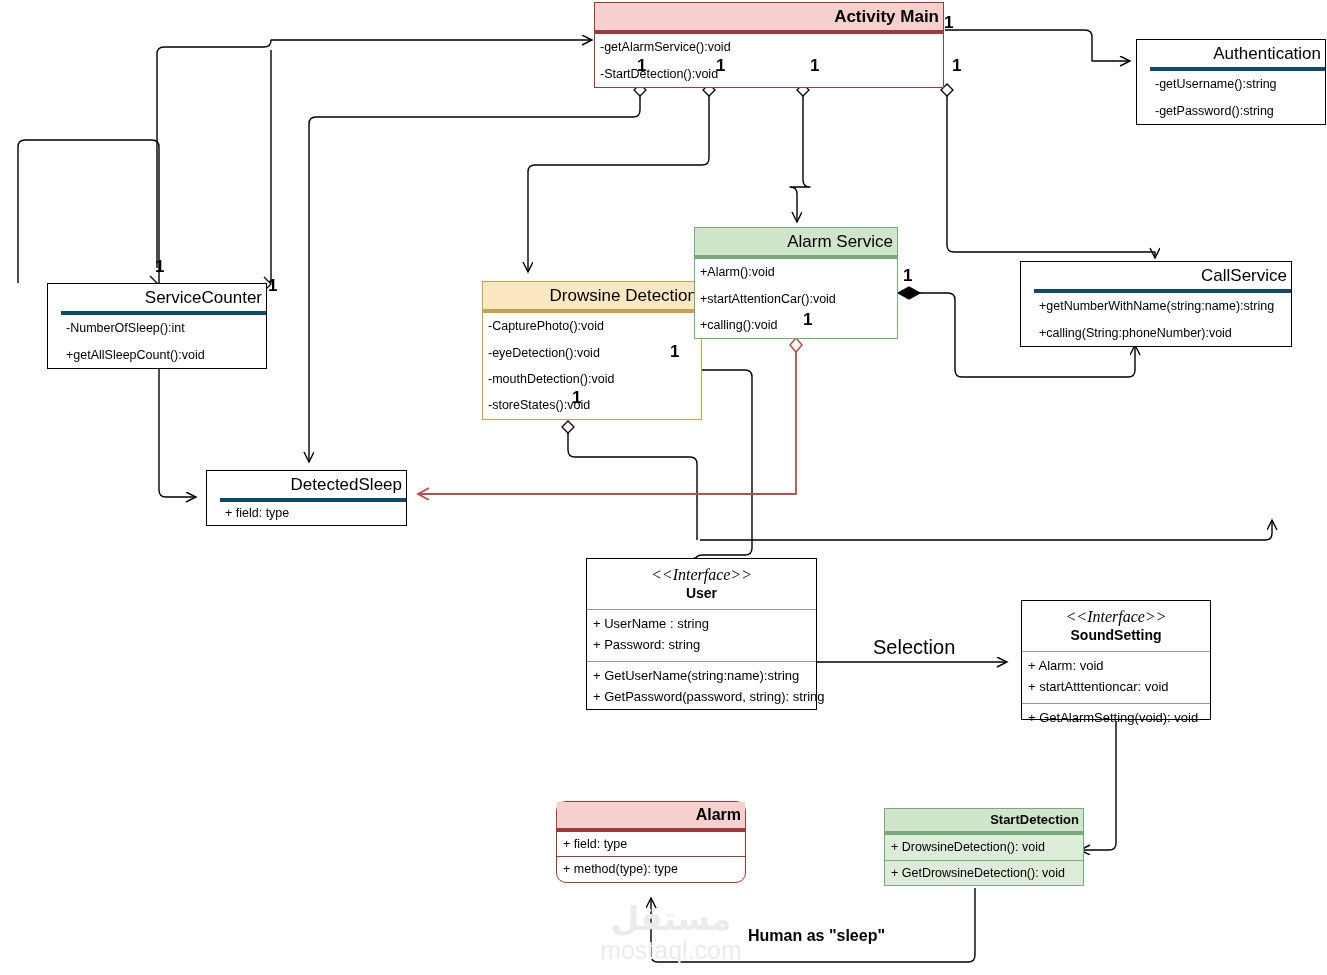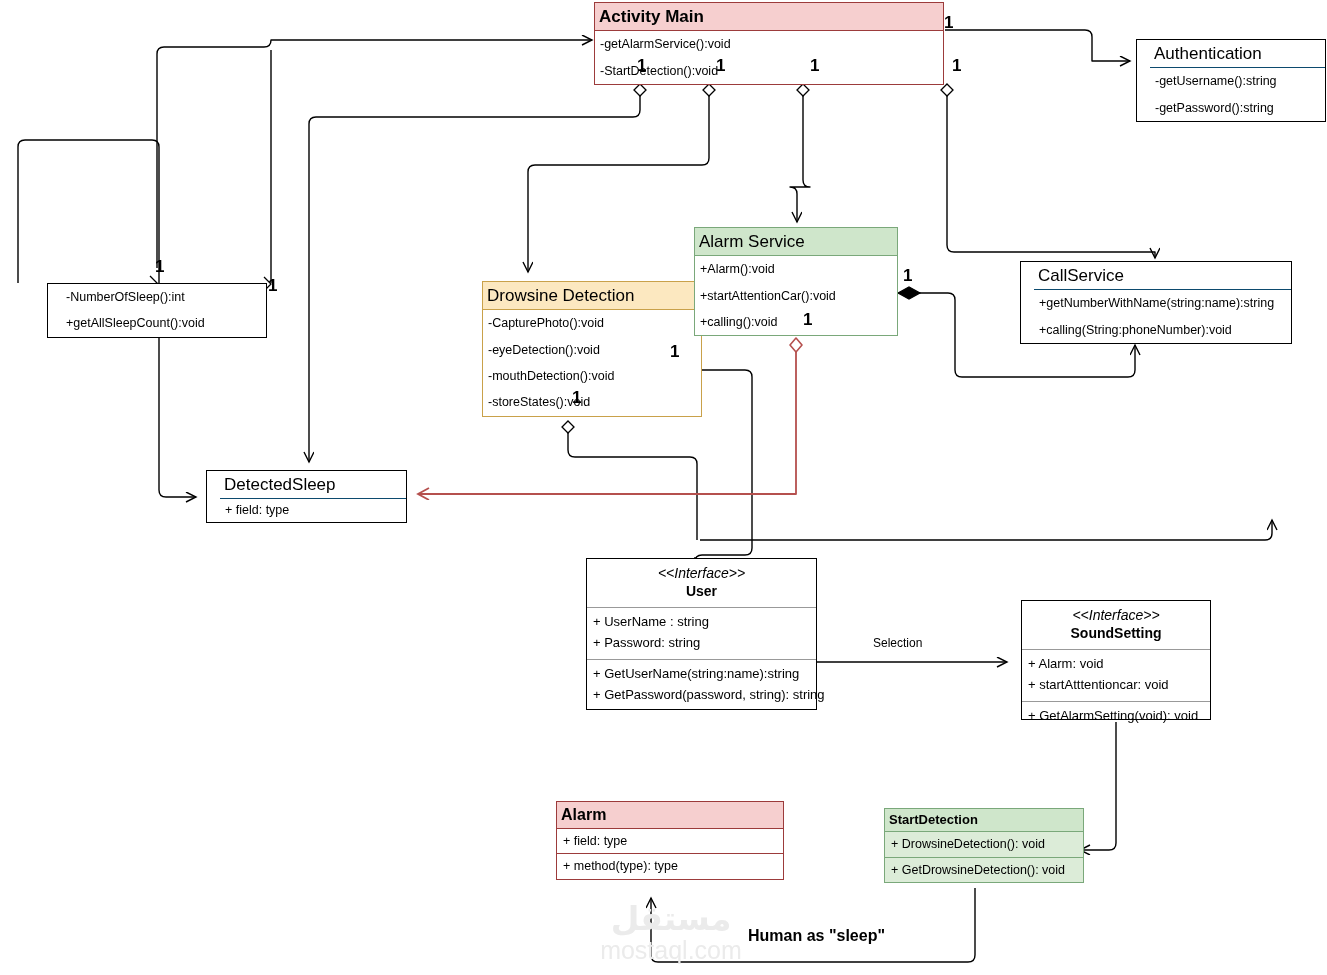--- a/index.html
+++ b/index.html
@@ -6,22 +6,22 @@
   html,body{margin:0;padding:0;background:#ffffff;}
   body{
     font-family:"Liberation Sans","DejaVu Sans",sans-serif;
     width:1327px;height:975px;position:relative;overflow:hidden;
   }
   #canvas{position:absolute;left:0;top:0;width:1327px;height:975px;}
   svg#wires{position:absolute;left:0;top:0;width:1327px;height:975px;pointer-events:none;}
 
   .uml{position:absolute;box-sizing:border-box;border:1px solid #000;background:#fff;}
   .uml .hdr{
-    text-align:left;font-size:17px;line-height:1.25;padding:3px 4px;
-    border-bottom:1px solid #0c4a6e;white-space:nowrap;
+    text-align:right;font-size:17px;line-height:1.25;padding:3px 4px;
+    border-bottom:4px solid #0c4a6e;white-space:nowrap;
   }
   .uml .sec{border-bottom:1px solid #000;}
   .uml .sec:last-child{border-bottom:none;}
   .uml .row{font-size:12.5px;line-height:1.15;padding:6px 5px 6px 5px;white-space:nowrap;}
 
   
   .acc-red{border-color:#9c3b3b;}
   .acc-red > .hdr{background:#f6cfcf;border-bottom-color:#9c3b3b;font-weight:bold;}
   .acc-red .sec{border-bottom-color:#9c3b3b;}
 
@@ -32,21 +32,21 @@
   .acc-orange{border-color:#c9a14a;margin-left:36px;}
   .acc-orange > .hdr{background:#fce8c0;border-bottom-color:#c9a14a;}
   .acc-orange .sec{border-bottom-color:#c9a14a;}
 
   .acc-plain{border-color:#000;padding-left:13px;}
   .acc-plain > .hdr{background:#fff;}
 
   
   .iface{border:1px solid #000;}
   .iface .hdr{border-bottom:1px solid #999;background:#fff;text-align:center;padding:6px 4px 7px;}
-  .iface .hdr .stereo{font-size:14px;font-style:italic;display:block;line-height:1.2;}
+  .iface .hdr .stereo{font-size:16px;font-style:italic;display:block;line-height:1.2;font-family:Liberation Serif, serif;}
   .iface .hdr .nm{font-size:14px;font-weight:bold;display:block;line-height:1.3;}
   .iface .sec{border-bottom:1px solid #999;}
   .iface .sec:last-child{border-bottom:none;}
   .iface .row{font-size:13px;line-height:1.3;padding:2px 6px;}
   .iface .sec{padding:4px 0 5px;}
 
   
   .smallhdr > .hdr{font-size:13px;font-weight:bold;}
 
   .mult{position:absolute;font-size:17px;font-weight:bold;color:#000;line-height:1;}
@@ -149,20 +149,21 @@
 
   <div class="uml acc-plain" style="left:1136px;top:39px;width:190px;">
     <div class="hdr">Authentication</div>
     <div class="sec">
       <div class="row">-getUsername():string</div>
       <div class="row">-getPassword():string</div>
     </div>
   </div>
 
   <div class="uml acc-plain" style="left:47px;top:283px;width:220px;">
+    <div class="hdr">ServiceCounter</div>
     <div class="sec">
       <div class="row">-NumberOfSleep():int</div>
       <div class="row">+getAllSleepCount():void</div>
     </div>
   </div>
 
   <div class="uml acc-orange" style="left:446px;top:281px;width:220px;">
     <div class="hdr">Drowsine Detection</div>
     <div class="sec">
       <div class="row">-CapturePhoto():void</div>
@@ -218,21 +219,21 @@
     </div>
     <div class="sec">
       <div class="row">+ Alarm: void</div>
       <div class="row">+ startAtttentioncar: void</div>
     </div>
     <div class="sec">
       <div class="row">+ GetAlarmSetting(void): void</div>
     </div>
   </div>
 
-  <div class="uml acc-red smallhdr" style="left:556px;top:801px;width:228px;">
+  <div class="uml acc-red smallhdr" style="left:556px;top:801px;width:190px;border-radius:10px;">
     <div class="hdr" style="font-size:16px;">Alarm</div>
     <div class="sec">
       <div class="row" style="padding:5px 6px;">+ field: type</div>
     </div>
     <div class="sec">
       <div class="row" style="padding:5px 6px;">+ method(type): type</div>
     </div>
   </div>
 
   <div class="uml acc-green smallhdr" style="left:884px;top:808px;width:200px;">
@@ -253,21 +254,21 @@
 
   <div class="mult" style="left:155px;top:258px;">1</div>
   <div class="mult" style="left:268px;top:277px;">1</div>
 
   <div class="mult" style="left:670px;top:343px;">1</div>
   <div class="mult" style="left:572px;top:389px;">1</div>
 
   <div class="mult" style="left:903px;top:267px;">1</div>
   <div class="mult" style="left:803px;top:311px;">1</div>
 
-  <div class="edgelbl" style="left:873px;top:637px;font-size:12px;">Selection</div>
+  <div class="edgelbl" style="left:873px;top:637px;font-size:20px;">Selection</div>
   <div class="edgelbl bold" style="left:748px;top:928px;">Human as "sleep"</div>
 
   <div class="wm">
     <div class="wm-ar">مستقل</div>
     <div class="wm-en">mostaql.com</div>
   </div>
 
 </div>
 
 </body></html>

